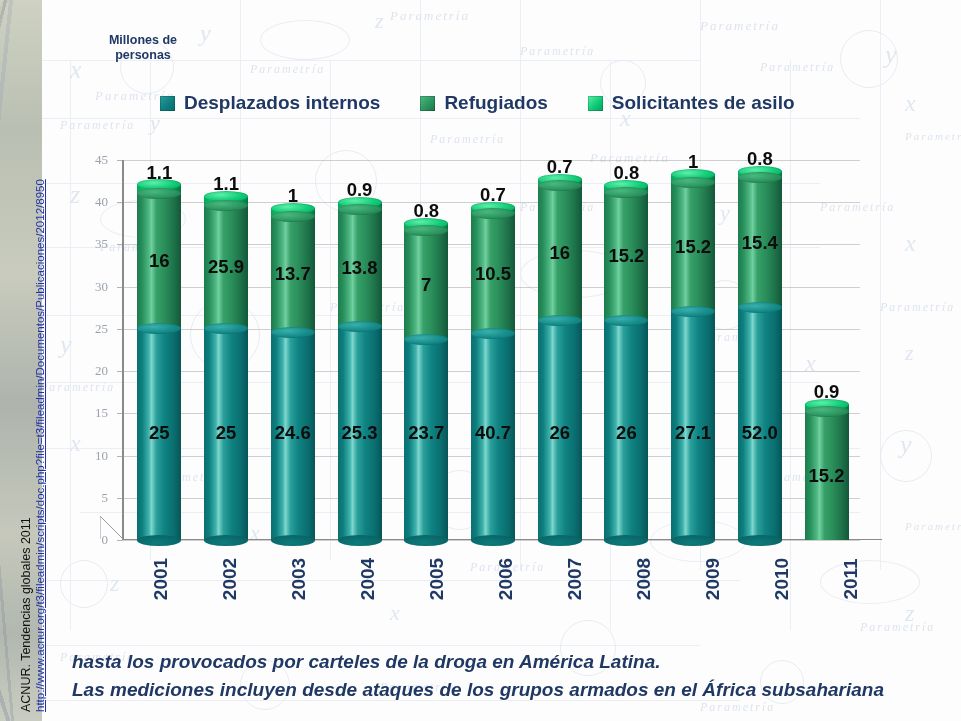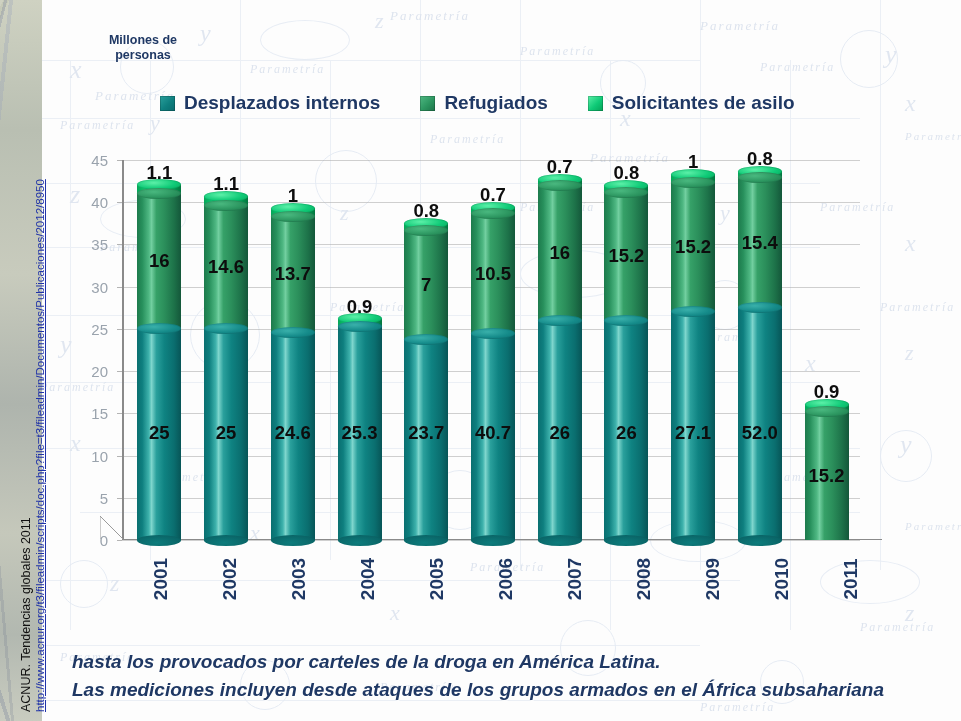--- a/index.html
+++ b/index.html
@@ -114,22 +114,23 @@
   }
   #plot-floor {
     position:absolute; left:0; top:0; width:100%; height:100%;
   }
   .grid-line {
     position:absolute; left:22px; right:0; height:1px;
     background:rgba(170,170,170,.55);
   }
   .ytick {
     position:absolute; right:100%; margin-right:6px;
-    font-size:15px; color:#9aa3ad; transform:translateY(-50%);
+    font-size:13px; color:#9aa3ad; transform:translateY(-50%);
     white-space:nowrap;
+    font-family:Liberation Serif, serif;
   }
   .ytick-mark {
     position:absolute; width:5px; height:1px; background:#b4b4b4;
   }
   #yaxis {
     position:absolute; left:22px; top:0; bottom:0; width:1.5px; background:#8a8a8a;
   }
   #xaxis {
     position:absolute; left:22px; right:-22px; bottom:0; height:1.5px; background:#8a8a8a;
   }
@@ -396,21 +397,21 @@
     </div>
         <div class="bar-col">
       <div class="seg seg-asilo" style="height:9.28888888888889px">
         <div class="seg-body"></div>
         <div class="cap cap-top"></div>
         <div class="val val-asilo">1.1</div>
       </div>
       <div class="seg seg-refugiados" style="height:123.28888888888888px">
         <div class="seg-body"></div>
         <div class="cap cap-top"></div>
-        <div class="val val-refugiados">14.6</div>
+        <div class="val val-refugiados">25.9</div>
       </div>
       <div class="seg seg-internos" style="height:211.11111111111111px">
         <div class="seg-body"></div>
         <div class="cap cap-top"></div>
         <div class="cap cap-bottom"></div>
         <div class="val val-internos">25</div>
       </div>
     </div>
         <div class="bar-col">
       <div class="seg seg-asilo" style="height:8.444444444444445px">
@@ -428,20 +429,25 @@
         <div class="cap cap-top"></div>
         <div class="cap cap-bottom"></div>
         <div class="val val-internos">24.6</div>
       </div>
     </div>
         <div class="bar-col">
       <div class="seg seg-asilo" style="height:7.6000000000000005px">
         <div class="seg-body"></div>
         <div class="cap cap-top"></div>
         <div class="val val-asilo">0.9</div>
+      </div>
+      <div class="seg seg-refugiados" style="height:116.53333333333335px">
+        <div class="seg-body"></div>
+        <div class="cap cap-top"></div>
+        <div class="val val-refugiados">13.8</div>
       </div>
       <div class="seg seg-internos" style="height:213.64444444444447px">
         <div class="seg-body"></div>
         <div class="cap cap-top"></div>
         <div class="cap cap-bottom"></div>
         <div class="val val-internos">25.3</div>
       </div>
     </div>
         <div class="bar-col">
       <div class="seg seg-asilo" style="height:6.7555555555555555px">

